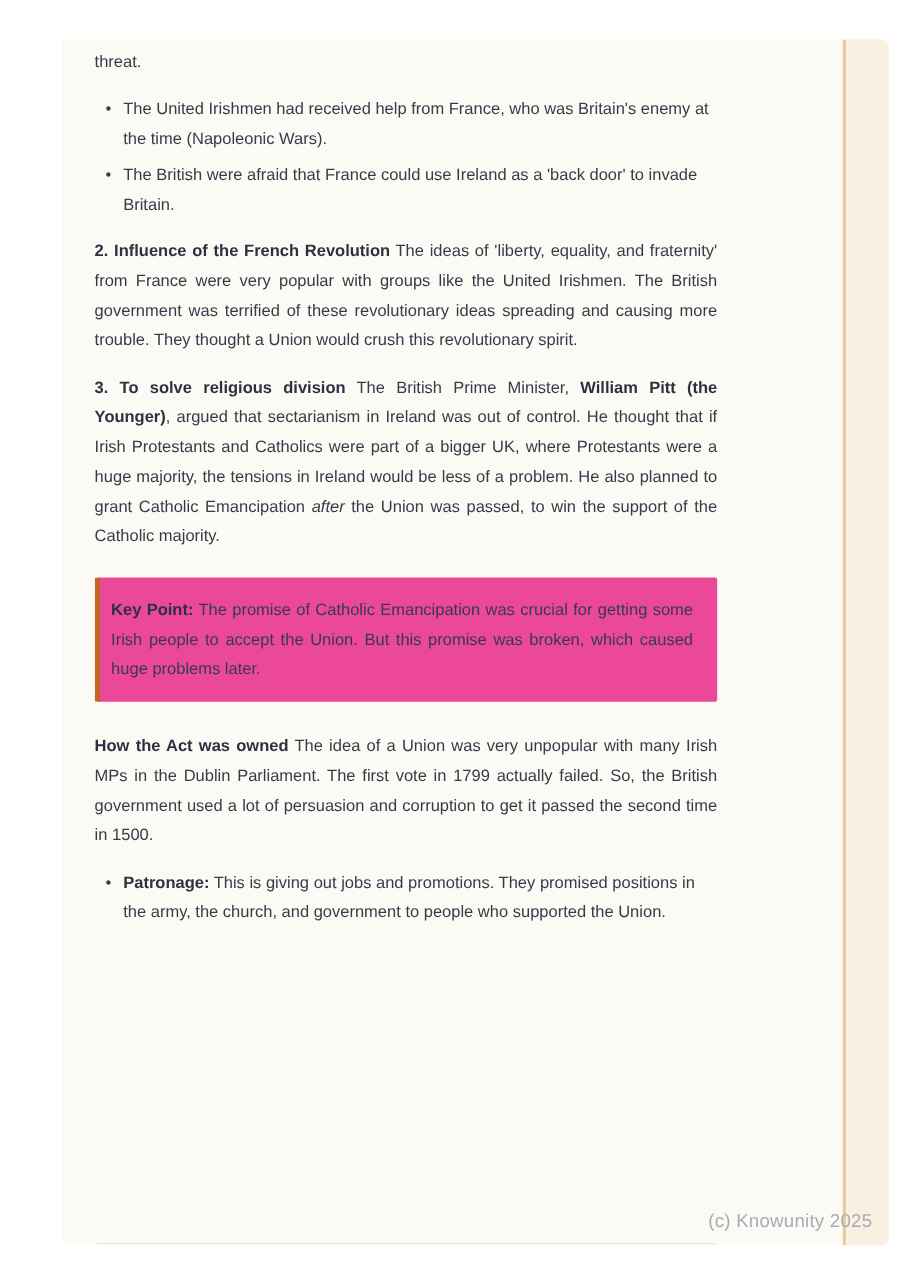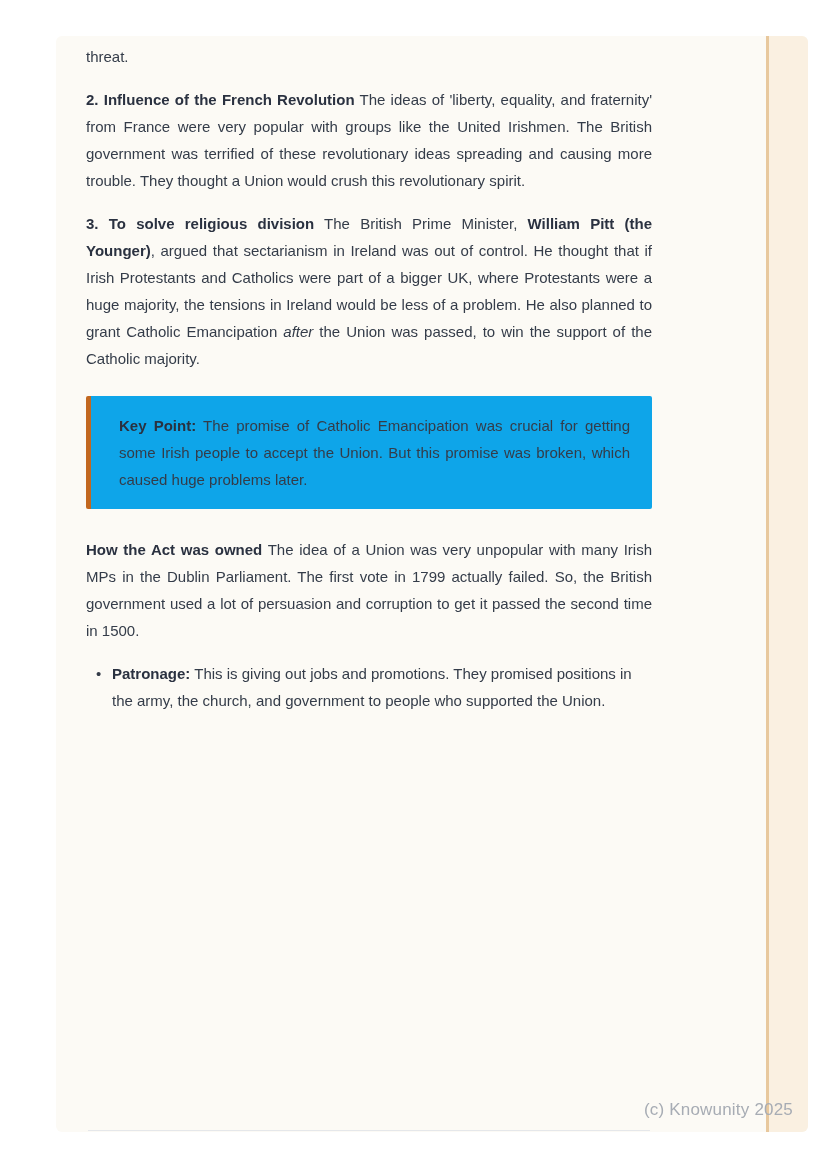--- a/index.html
+++ b/index.html
@@ -63,24 +63,24 @@
     margin: 0 0 6px 0;
   }
   .blist li::before {
     content: "\2022";
     position: absolute;
     left: 0;
     top: 0;
     color: #343C49;
   }
   .callout {
-    background: #0ea5e9;
+    background: #ec4899;
     border-left: 5px solid #C2671F;
     border-radius: 2px;
-    padding: 16px 22px 16px 28px;
+    padding: 16px 22px 16px 10px;
     margin: 24px 0 27px 0;
     text-align: justify;
   }
   .watermark {
     position: absolute;
     right: 15px;
     bottom: 16px;
     font-size: 17px;
     line-height: 13px;
     color: #A7ACB4;
@@ -102,20 +102,22 @@
 
 <div class="page">
 
   <div class="edge-strip"></div>
 
   <div class="content">
 
     <p class="para">threat.</p>
 
     <ul class="blist">
+      <li>The United Irishmen had received help from France, who was Britain's enemy at the time (Napoleonic Wars).</li>
+      <li>The British were afraid that France could use Ireland as a 'back door' to invade Britain.</li>
     </ul>
 
     <p class="para">
       <b>2. Influence of the French Revolution</b><span> The ideas of 'liberty, equality, and fraternity' from France were very popular with groups like the United Irishmen. The British government was terrified of these revolutionary ideas spreading and causing more trouble. They thought a Union would crush this revolutionary spirit.</span>
     </p>
 
     <p class="para">
       <b>3. To solve religious division</b><span> The British Prime Minister, </span><b>William Pitt (the Younger)</b><span>, argued that sectarianism in Ireland was out of control. He thought that if Irish Protestants and Catholics were part of a bigger UK, where Protestants were a huge majority, the tensions in Ireland would be less of a problem. He also planned to grant Catholic Emancipation </span><i>after</i><span> the Union was passed, to win the support of the Catholic majority.</span>
     </p>
 

